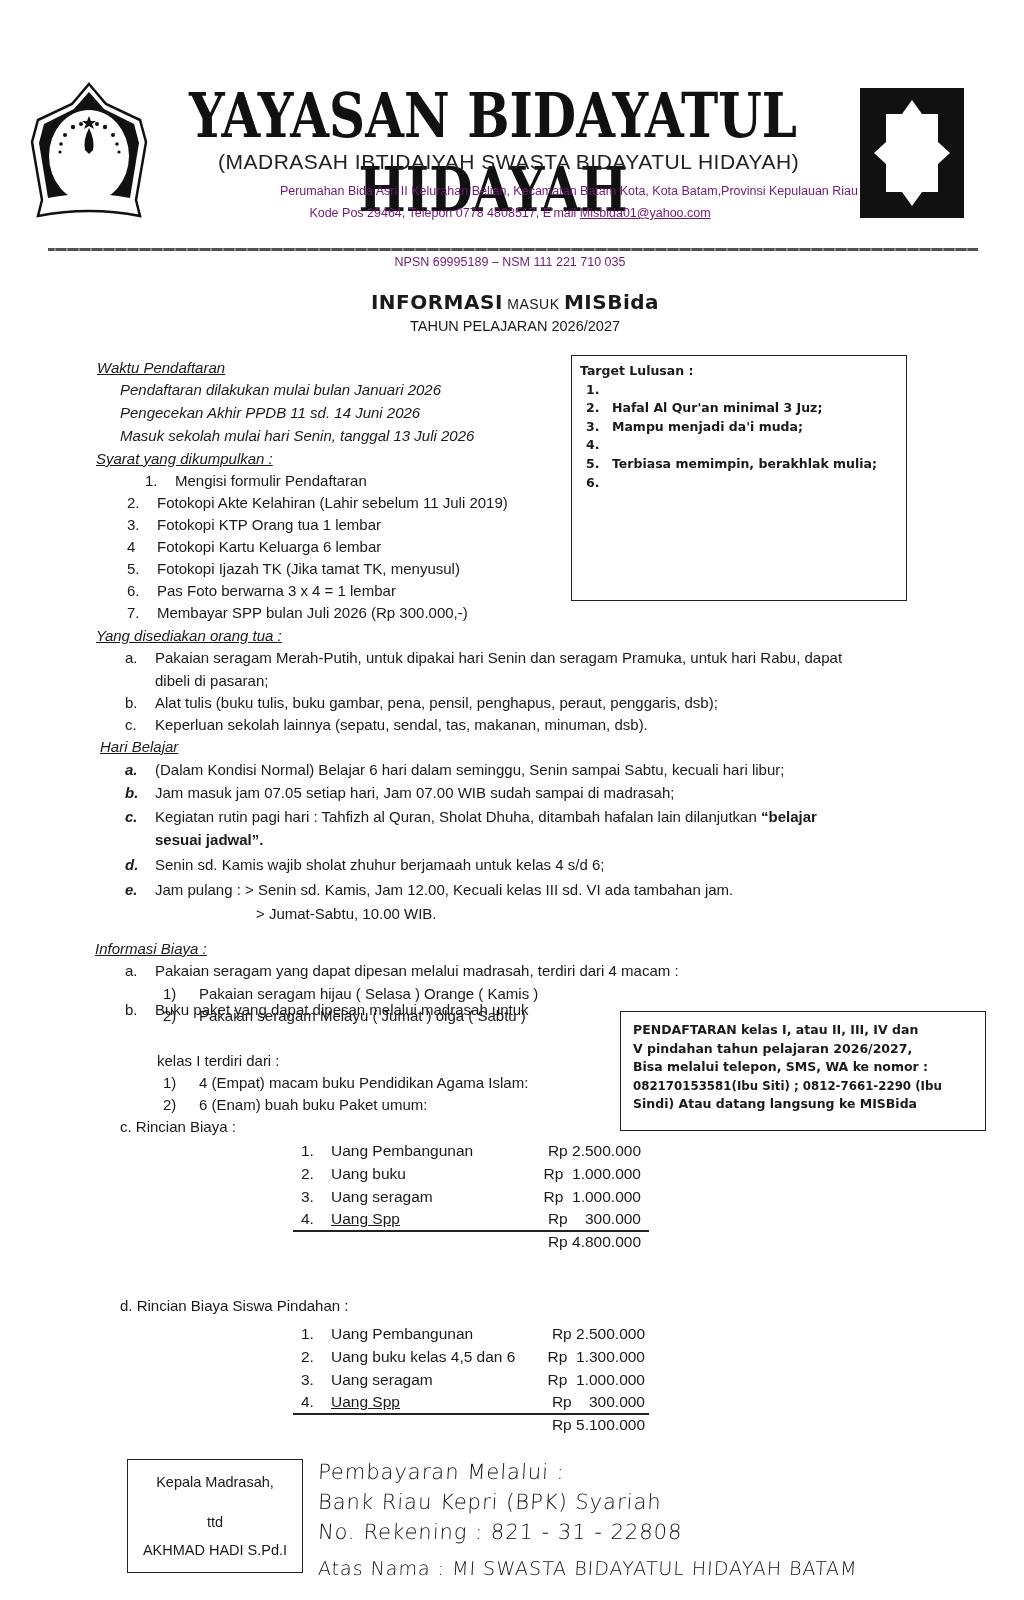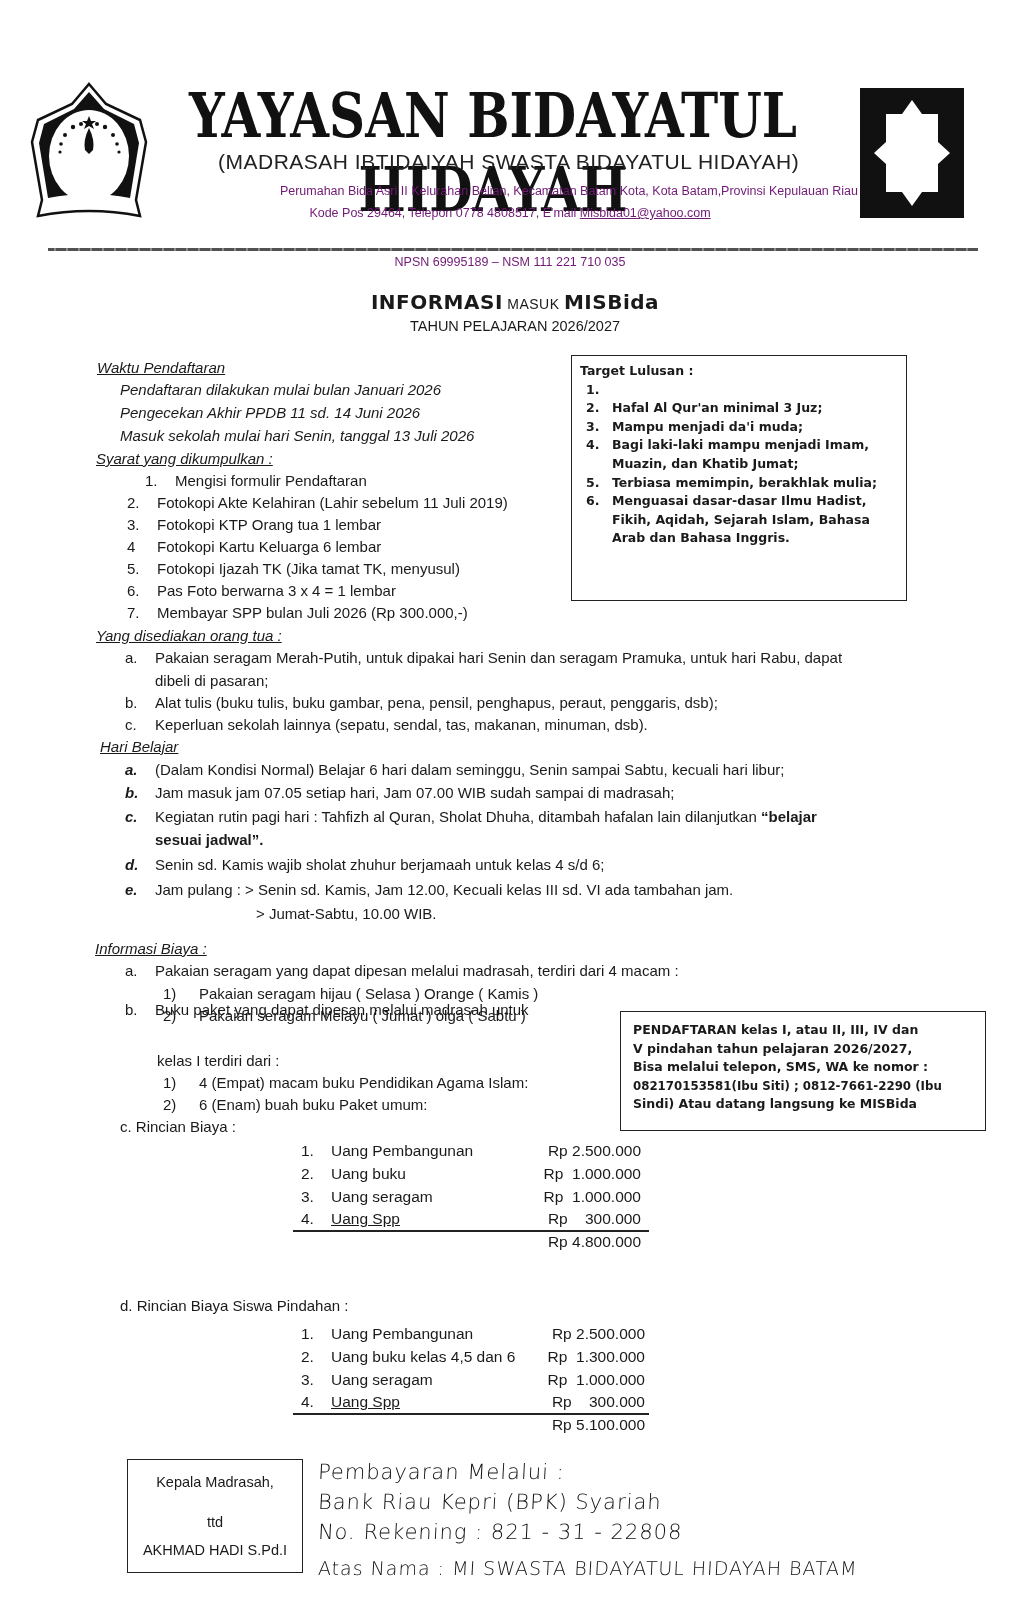--- a/index.html
+++ b/index.html
@@ -129,29 +129,27 @@
   <div class="item">
       <span class="tn">2.</span>
       <span>Hafal Al Qur'an minimal 3 Juz;</span>
     </div>
   <div class="item">
       <span class="tn">3.</span>
       <span>Mampu menjadi da'i muda;</span>
     </div>
   <div class="item">
       <span class="tn">4.</span>
-      <span>Bagi laki-laki mampu menjadi Imam, Muazin, dan Khatib Jumat;</span>
     </div>
   <div class="item">
       <span class="tn">5.</span>
       <span>Terbiasa memimpin, berakhlak mulia;</span>
     </div>
   <div class="item">
       <span class="tn">6.</span>
-      <span>Menguasai dasar-dasar Ilmu Hadist, Fikih, Aqidah, Sejarah Islam, Bahasa Arab dan Bahasa Inggris.</span>
     </div>
 </div>
 
 <div class="abs sec-head" style="left:96px; top:627px;">Yang disediakan orang tua :</div>
 <div class="abs line" style="left:125px; top:649px;"><span class="num">a.</span><span>Pakaian seragam Merah-Putih, untuk dipakai hari Senin dan seragam Pramuka, untuk hari Rabu,  dapat</span></div>
 <div class="abs line" style="left:155px; top:672px;">dibeli di pasaran;</div>
 <div class="abs line" style="left:125px; top:694px;"><span class="num">b.</span><span>Alat tulis (buku tulis, buku gambar, pena, pensil, penghapus, peraut, penggaris, dsb);</span></div>
 <div class="abs line" style="left:125px; top:716px;"><span class="num">c.</span><span>Keperluan sekolah lainnya (sepatu, sendal, tas, makanan, minuman, dsb).</span></div>
 
 <div class="abs sec-head" style="left:100px; top:738px;">Hari Belajar</div>

